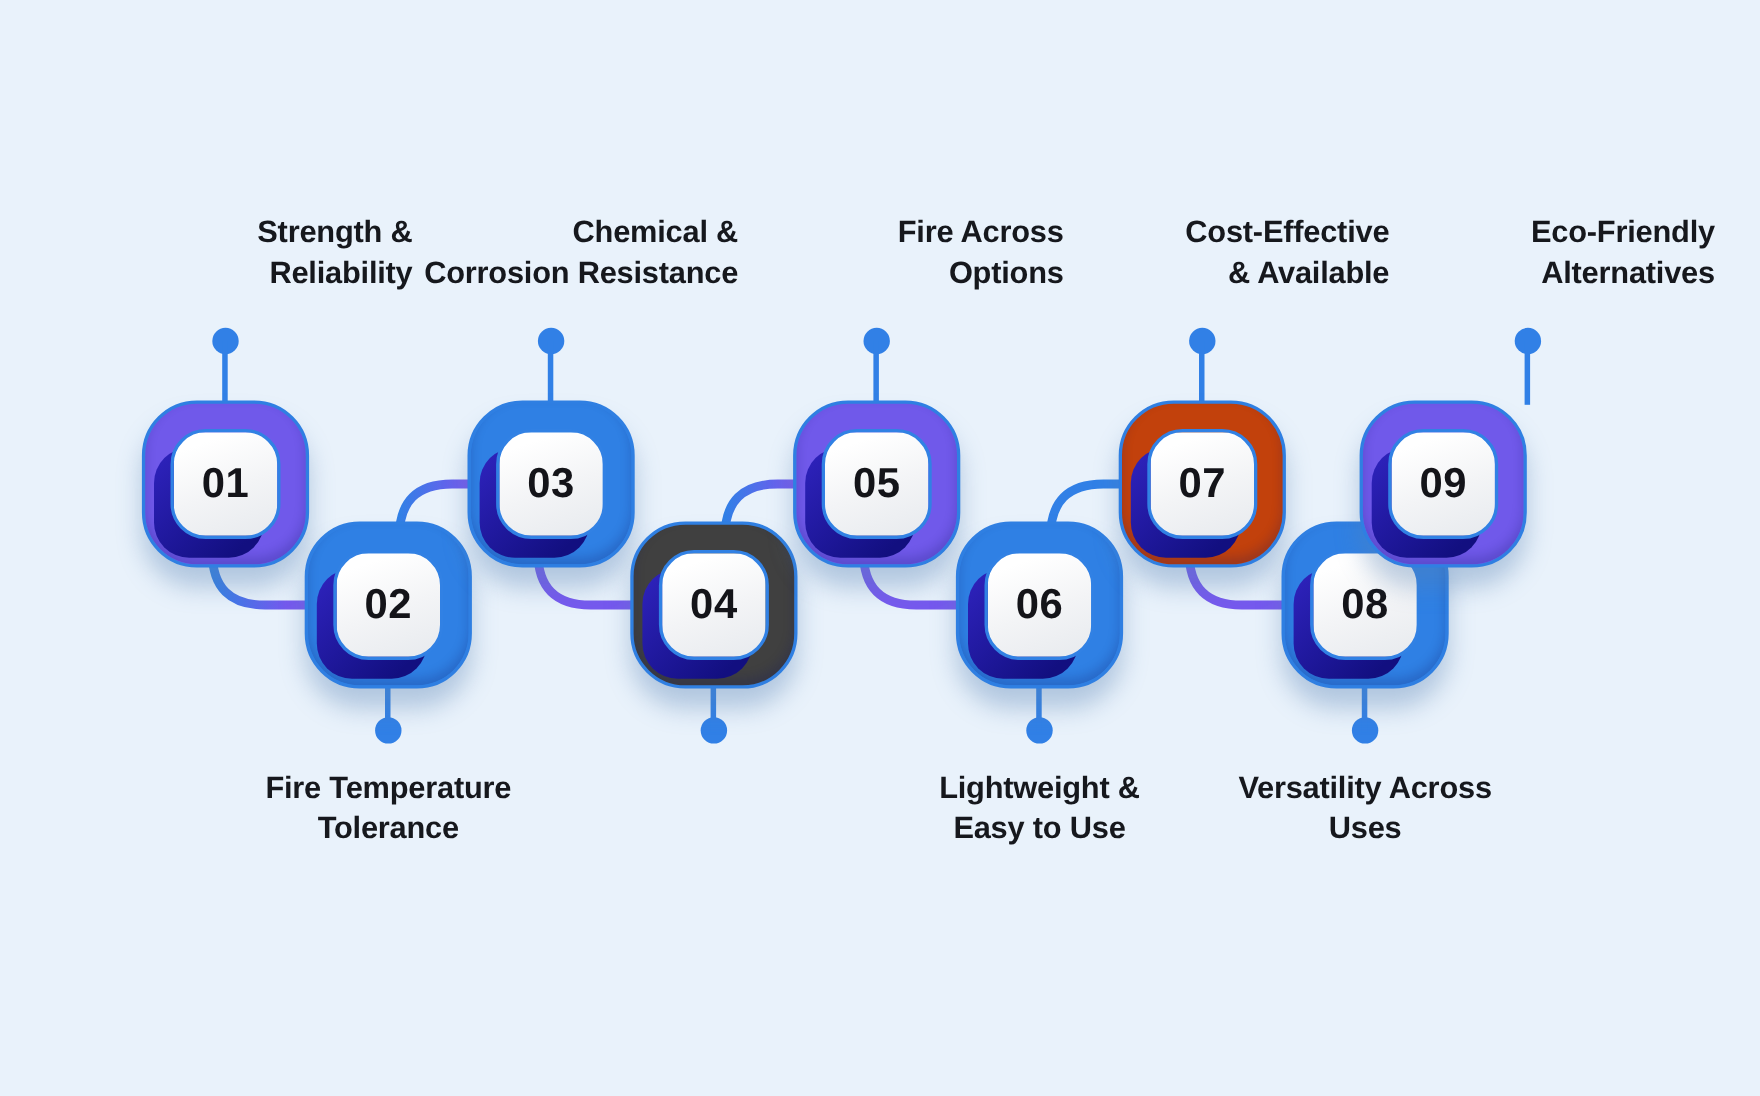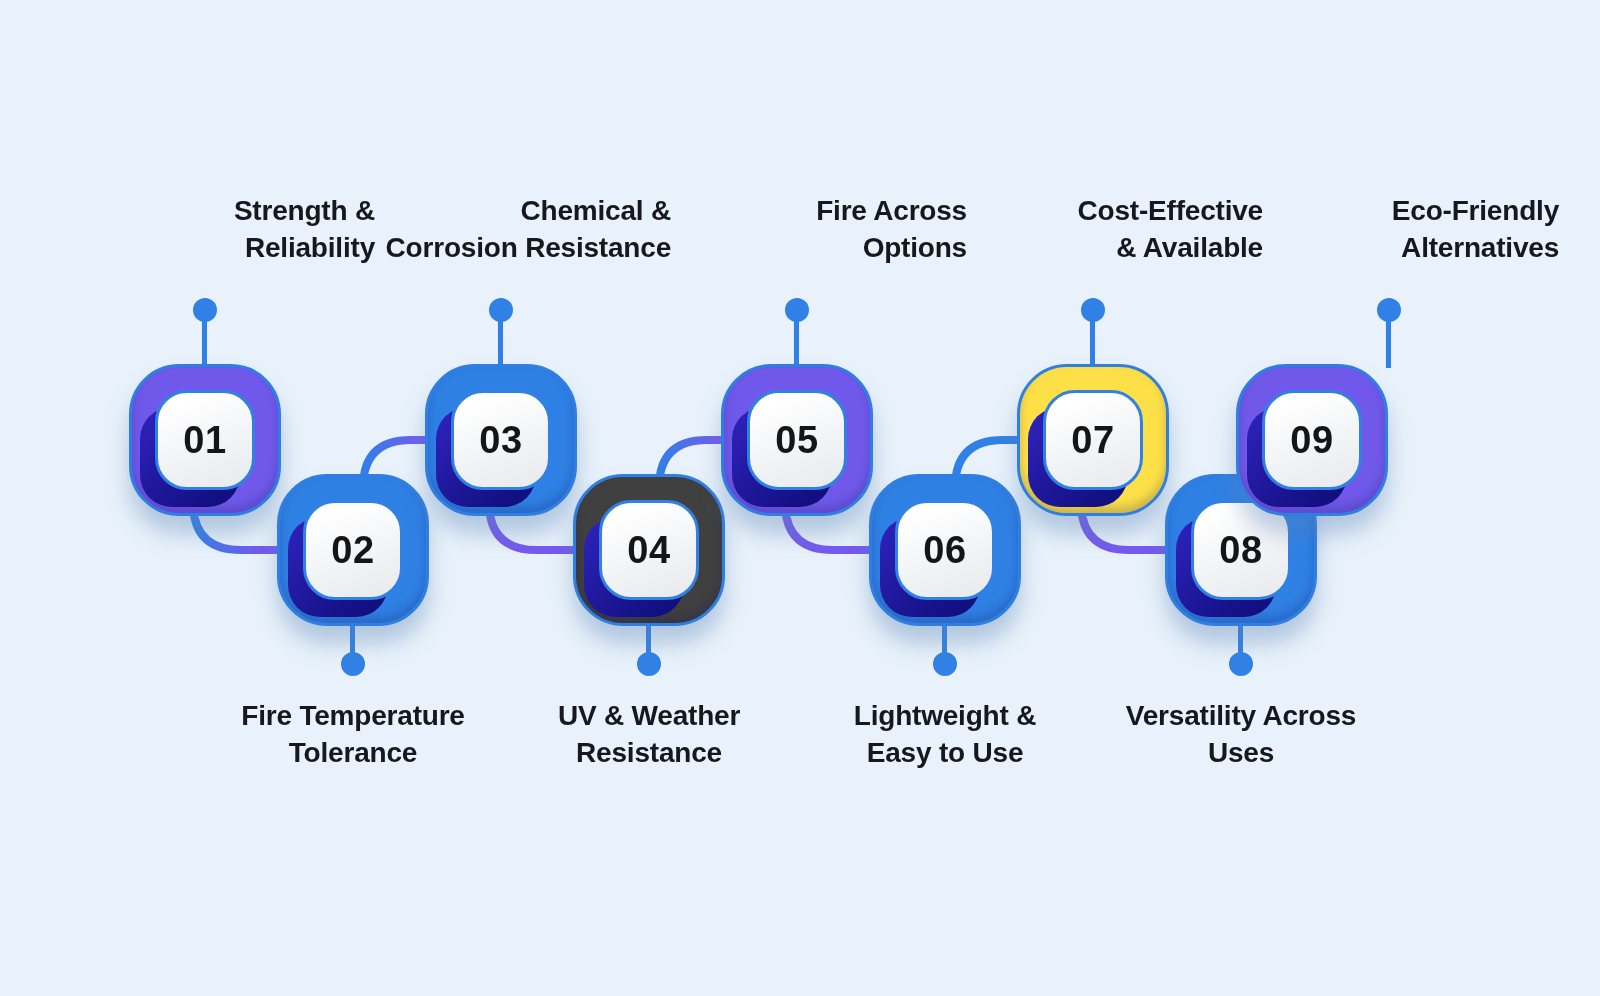--- a/index.html
+++ b/index.html
@@ -117,24 +117,20 @@
   </div>
   <div class="dot dot--top d3"></div>
   <div class="stem stem--top s3"></div>
   <div class="node node--top n3" style="background: rgb(47, 128, 228);">
     <div class="inner-shadow"></div>
     <div class="inner-card">
       <span class="num">03</span>
     </div>
   </div>
 
-  <div class="label label--bottom l4">
-    <div>UV &amp; Weather</div>
-    <div>Resistance</div>
-  </div>
   <div class="dot dot--bottom d4"></div>
   <div class="stem stem--bottom s4"></div>
   <div class="node node--bottom n4" style="background: #404040;">
     <div class="inner-shadow"></div>
     <div class="inner-card">
       <span class="num">04</span>
     </div>
   </div>
 
   <div class="label label--top l5">
@@ -162,21 +158,21 @@
       <span class="num">06</span>
     </div>
   </div>
 
   <div class="label label--top l7">
     <div>Cost-Effective</div>
     <div>&amp; Available</div>
   </div>
   <div class="dot dot--top d7"></div>
   <div class="stem stem--top s7"></div>
-  <div class="node node--top n7" style="background: #fde047; padding-left: 48px;">
+  <div class="node node--top n7" style="background: #c2410c; padding-left: 48px;">
     <div class="inner-shadow"></div>
     <div class="inner-card">
       <span class="num">07</span>
     </div>
   </div>
 
   <div class="label label--bottom l8">
     <div>Versatility Across</div>
     <div>Uses</div>
   </div>

